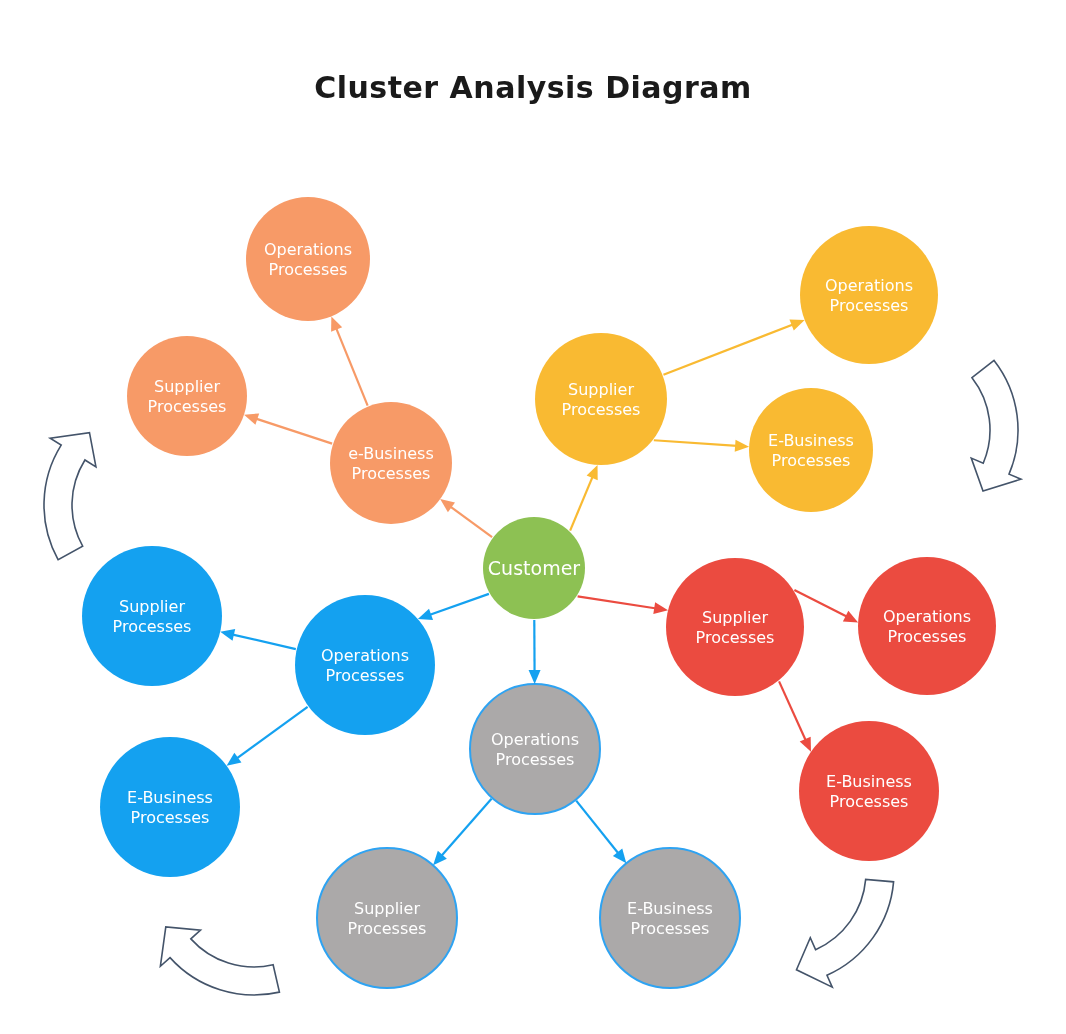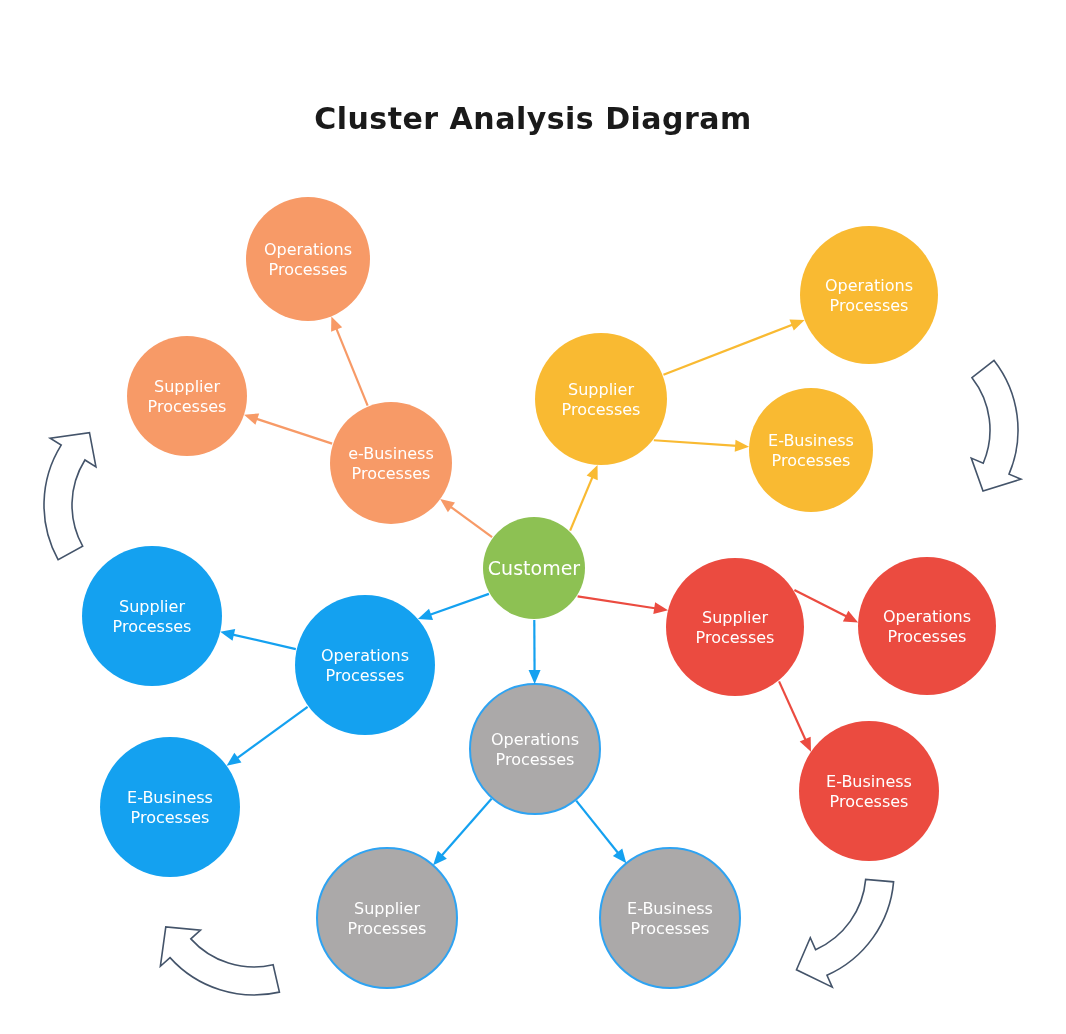--- a/index.html
+++ b/index.html
@@ -13,21 +13,20 @@
   }
   #diagram-title {
     position: absolute;
     top: 70px;
     left: 0;
     width: 100%;
     text-align: center;
     font-size: 30px;
     font-weight: bold;
     letter-spacing: 0.5px;
-    margin-top: 31px;
   }
   #diagram-svg { position: absolute; left: 0; top: 0; }
   #diagram-svg text {
     text-anchor: middle;
     dominant-baseline: central;
     font-family: "DejaVu Sans", "Liberation Sans", sans-serif;
   }
 </style>
 </head>
 <body>

